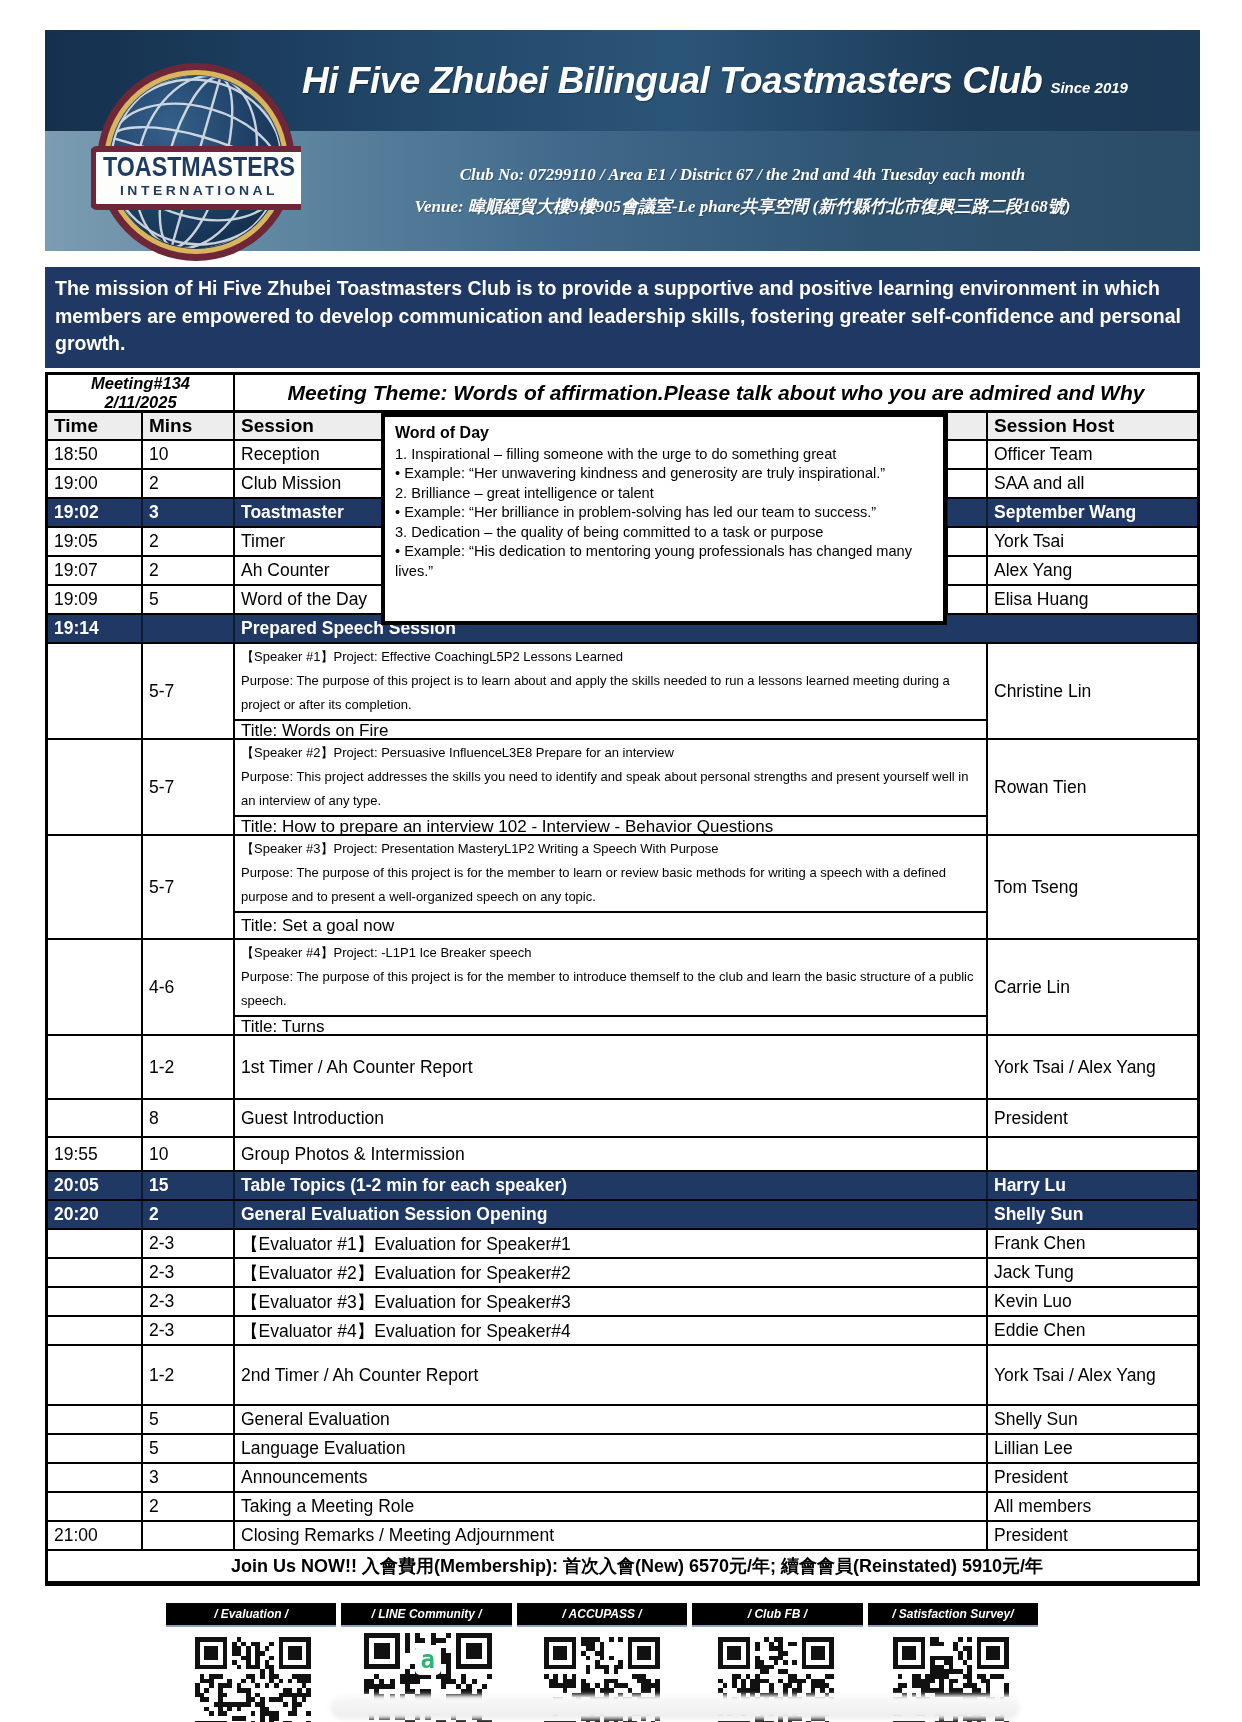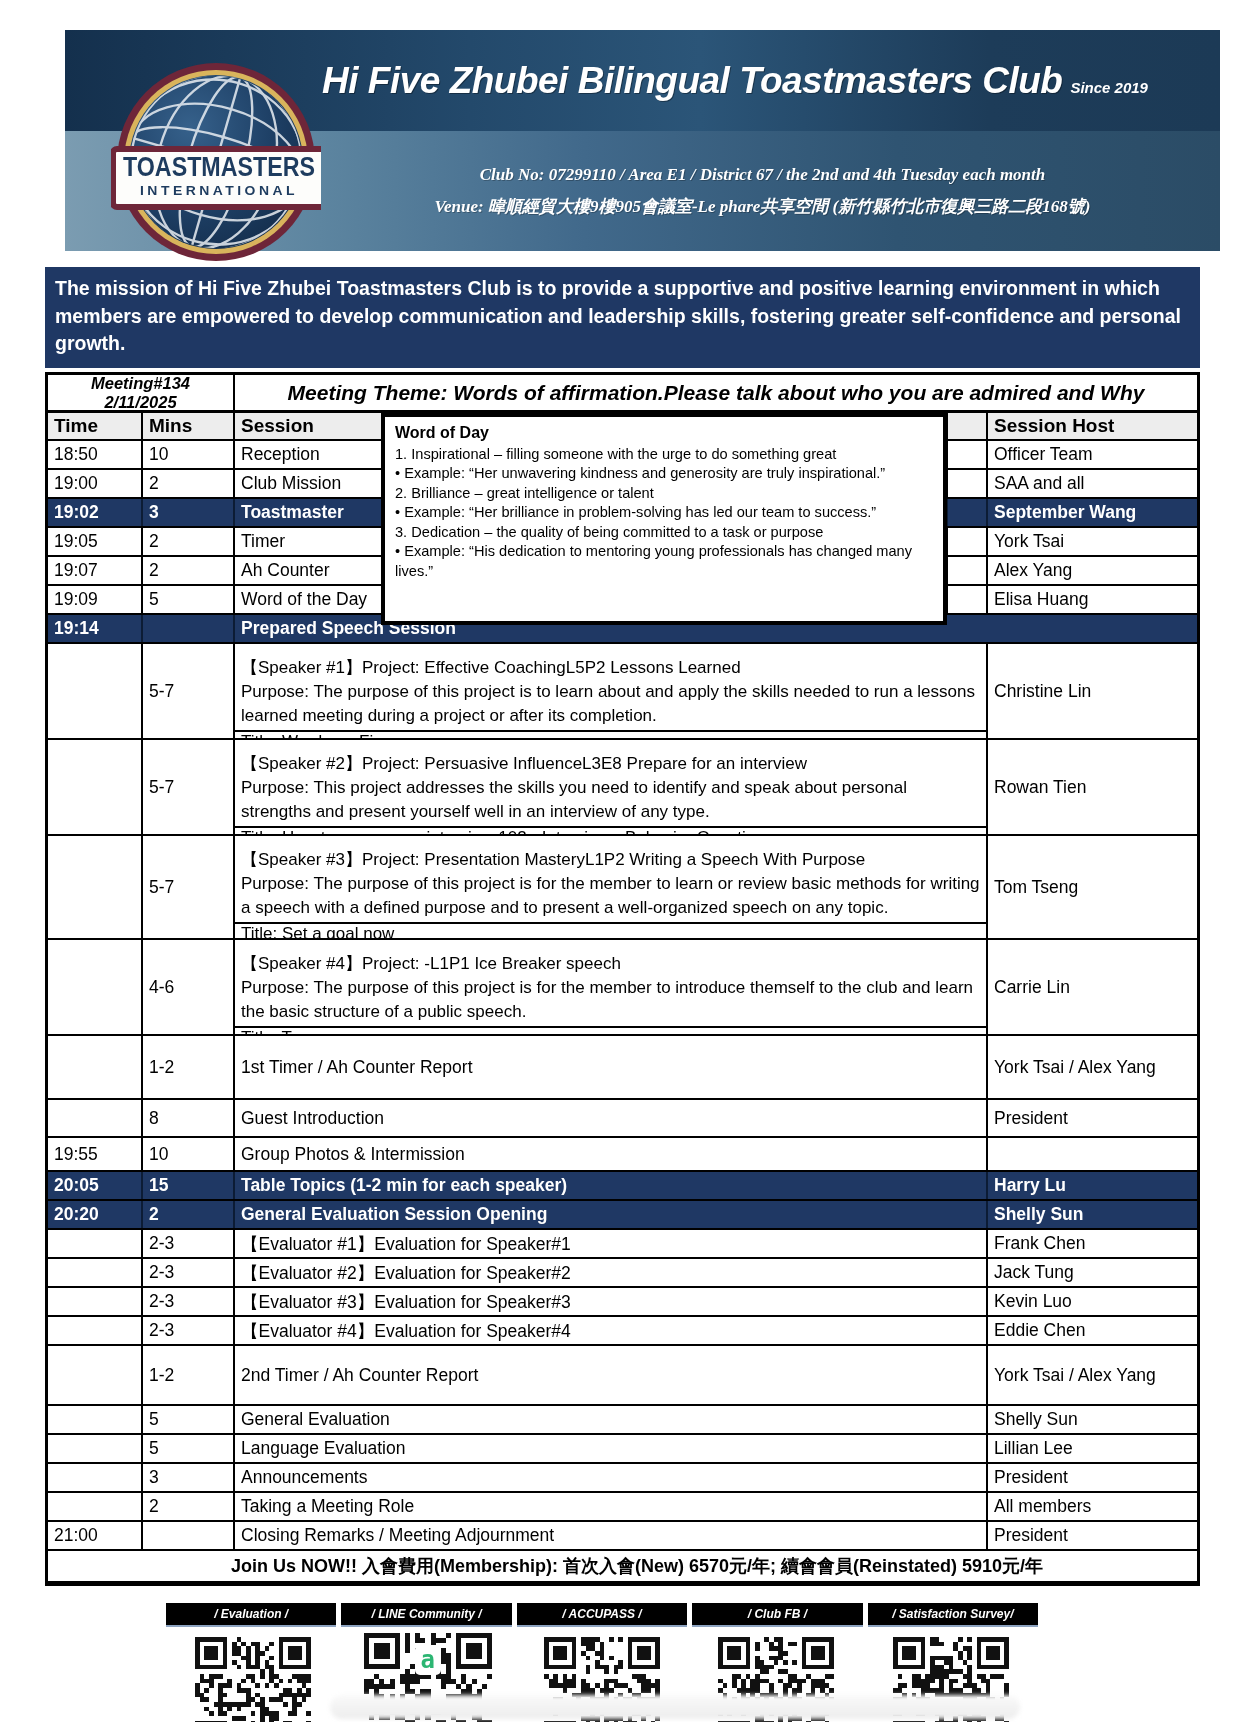--- a/index.html
+++ b/index.html
@@ -1,21 +1,21 @@
 <!DOCTYPE html>
 <html><head>
 <meta charset="utf-8">
 <style>
   html,body{margin:0;padding:0;background:#fff;}
   .page{position:relative;width:1242px;height:1722px;background:#fff;overflow:hidden;
         font-family:"Liberation Sans",sans-serif;color:#000;}
   .doc{position:absolute;left:45px;top:30px;width:1155px;}
 
   
-  .banner{position:relative;width:100%;height:221px;margin-left:20px;}
+  .banner{position:relative;width:100%;height:221px;}
   .band-top{height:101px;background:linear-gradient(90deg,#14304d 0%,#23496b 35%,#2b5578 55%,#1d3c59 80%,#1c3a56 100%);
             display:flex;align-items:center;}
   .band-bottom{height:120px;background:linear-gradient(90deg,#7b9cb1 0%,#5d85a0 22%,#41698b 45%,#2f5472 72%,#2b4c66 100%);
             display:flex;flex-direction:column;justify-content:center;gap:6px;}
   .club-title-wrap{padding-left:185px;width:calc(100% - 185px);text-align:center;white-space:nowrap;}
   .club-title{font-size:37px;font-weight:bold;font-style:italic;color:#fff;letter-spacing:-.5px;
               text-shadow:1px 1px 0 rgba(0,0,0,.35);}
   .since{font-size:15px;font-weight:bold;font-style:italic;color:#fff;margin-left:8px;}
   .club-info{padding-left:240px;text-align:center;color:#fff;font-weight:bold;font-style:italic;
              font-size:17px;line-height:1.55;text-shadow:1px 1px 0 rgba(0,0,0,.25);font-family:Liberation Serif, serif;}
@@ -46,21 +46,21 @@
   .hl .cell{font-weight:bold;border-right-color:#0c1c35;}
   .meet-cell{flex-direction:column;justify-content:center;align-items:center;font-weight:bold;
              font-style:italic;font-size:16.5px;line-height:1.15;padding:2px;}
   .theme-cell{justify-content:center;font-weight:bold;font-style:italic;font-size:21px;}
   .row.meet{border-bottom:3px solid #000;height:38px;}
 
   
   .sp{height:96px;}
   .sp-tall{height:104px;}
   .sp .desc,.sp-tall .desc{flex-direction:column;align-items:stretch;padding:0;}
-  .sp-top{border-bottom:2px solid #000;flex:1;padding:12px 6px 2px 6px;font-size:17px;line-height:24px;}
+  .sp-top{border-bottom:2px solid #000;flex:1;padding:1px 6px 2px 6px;font-size:13px;line-height:24px;}
   .sp-top .sp-head{font-weight:normal;}
   .sp-title{height:28px;display:flex;align-items:center;padding:0 6px;font-size:17px;}
 
   .join-cell{justify-content:center;font-weight:bold;font-size:18px;padding-left:35px;}
 
   
   .wod{position:absolute;left:333px;top:38px;width:566px;height:212px;background:#fff;
        border:4px solid #000;box-sizing:border-box;z-index:5;padding:5px 10px;line-height:1.34;}
   .wod-title{font-weight:bold;font-size:16px;margin-bottom:1px;}
   .wod-line{font-size:14.6px;}

